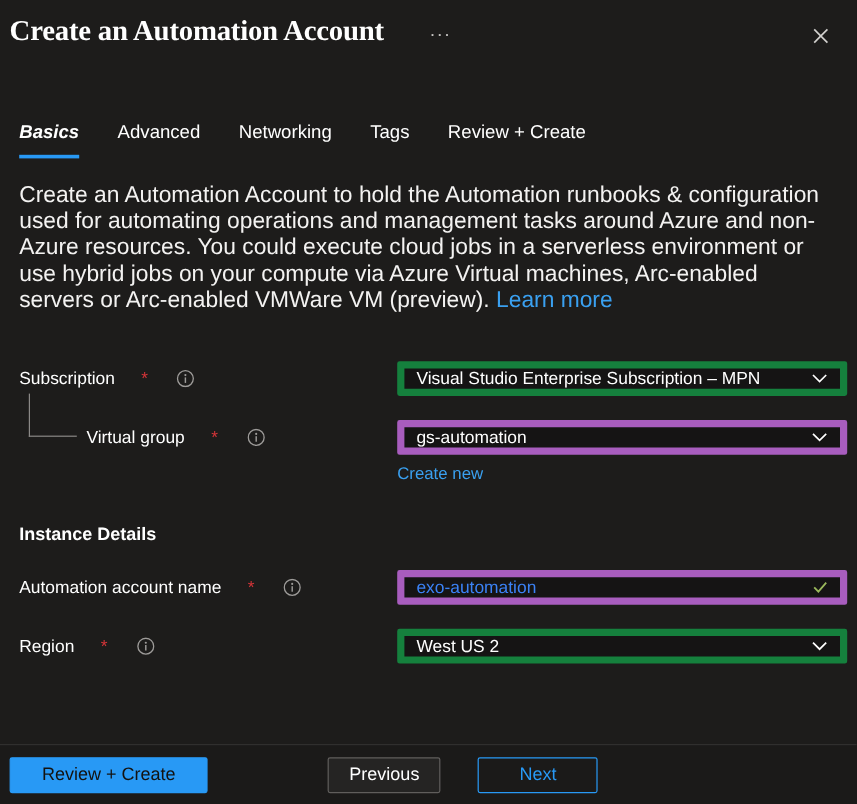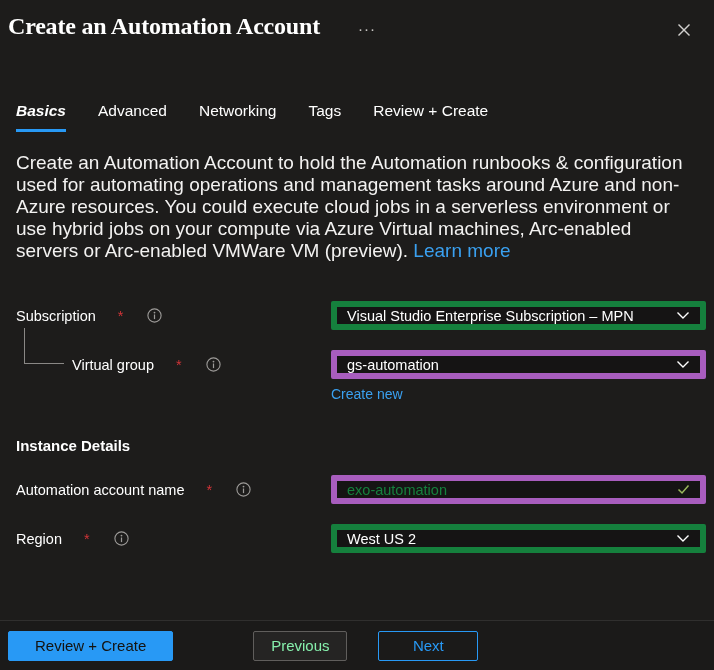--- a/index.html
+++ b/index.html
@@ -38,39 +38,39 @@
   .control {
     width: 375px; height: 29px; border: 6px solid #15803d; border-radius: 2px;
     background: #151414; display: flex; align-items: center;
     padding: 0 10px; font-size: 14.5px; color: #ffffff; cursor: pointer;
   }
   .control.purple { border-color: #a85dbe; }
   .control .chev { margin-left: auto; display: inline-flex; color: #ffffff; }
   .control .check { margin-left: auto; display: inline-flex; }
   .text-input {
     width: 100%; border: none; outline: none; background: transparent;
-    color: #15803d; font-size: 14.5px; font-family: "Liberation Sans", sans-serif; padding: 0;
+    color: #3b82f6; font-size: 14.5px; font-family: "Liberation Sans", sans-serif; padding: 0;
   }
   .connector { position: absolute; left: 24px; top: 27px; width: 40px; height: 36px;
     border-left: 1px solid #8a8886; border-bottom: 1px solid #8a8886; }
   .row-gap { margin-top: 20px; }
   .create-new-row { padding-left: 331px; margin-top: 7px; font-size: 14px; }
   .section-heading { margin: 35px 16px 0 16px; font-size: 15px; font-weight: 700; }
   .after-heading { margin-top: 21px; }
 
   
   .footer {
     position: absolute; left: 0; bottom: 0; width: 714px; height: 50px;
     background: #1b1a19; border-top: 1px solid #302f2e;
     display: flex; align-items: center; padding: 0 8px;
   }
   .btn { height: 30px; border-radius: 2px; font-size: 15px; font-family: "Liberation Sans", sans-serif;
     display: inline-flex; align-items: center; justify-content: center; cursor: pointer; border: 1px solid transparent; }
   .btn-primary { background: #2899f5; color: #14120f; border-color: #2899f5; padding: 0 26px; }
-  .btn-secondary { background: #252423; color: #86efac; border-color: #605e5c; width: 94px; margin-left: 80px; }
+  .btn-secondary { background: #252423; color: #ffffff; border-color: #605e5c; width: 94px; margin-left: 100px; }
   .btn-outline { background: transparent; color: #2899f5; border-color: #2899f5; width: 100px; margin-left: 31px; }
 </style>
 </head>
 <body>
 
 <div class="dialog">
 
   <div class="header">
     <h1 class="title">Create an Automation Account</h1>
     <span class="ellipsis">···</span>

